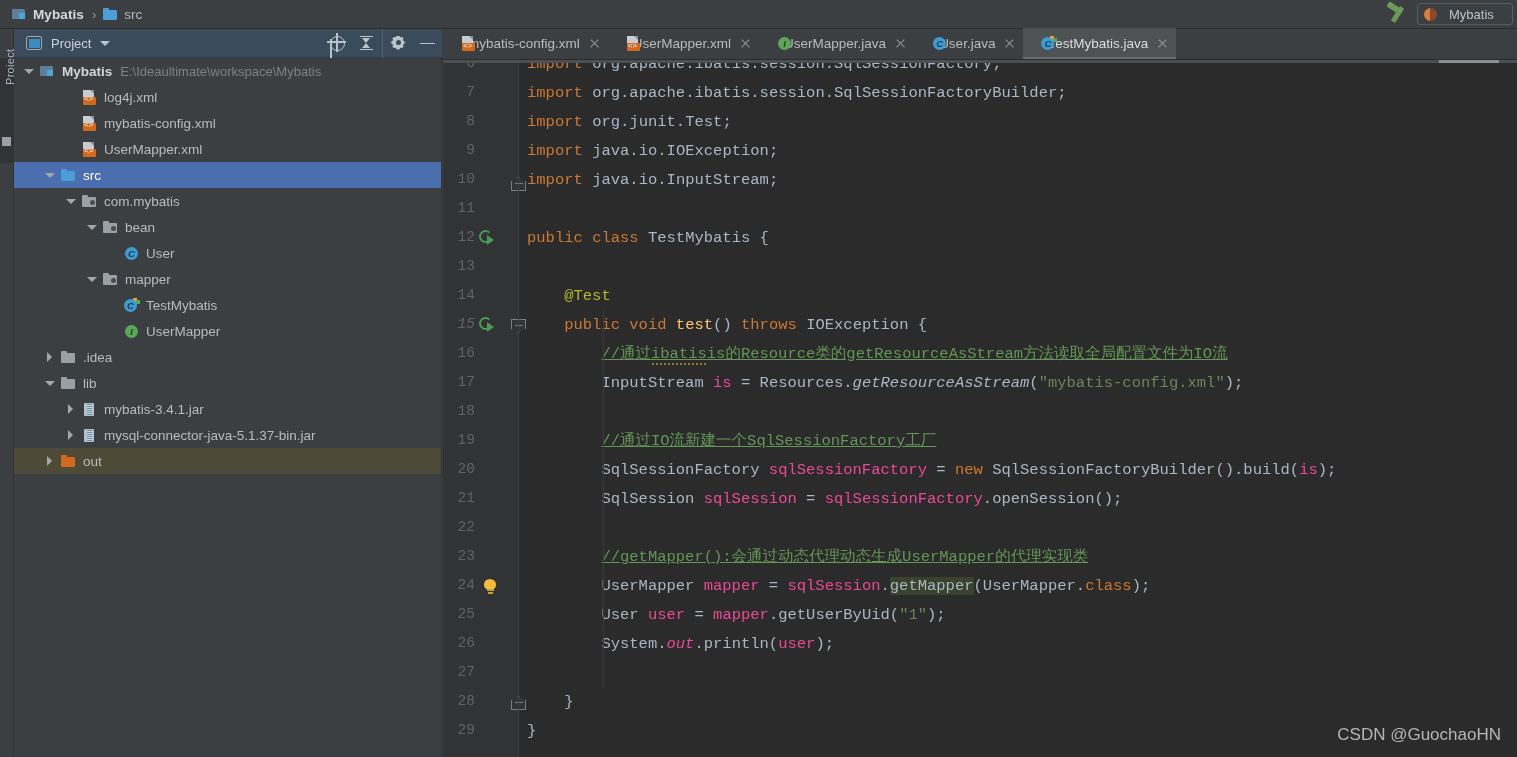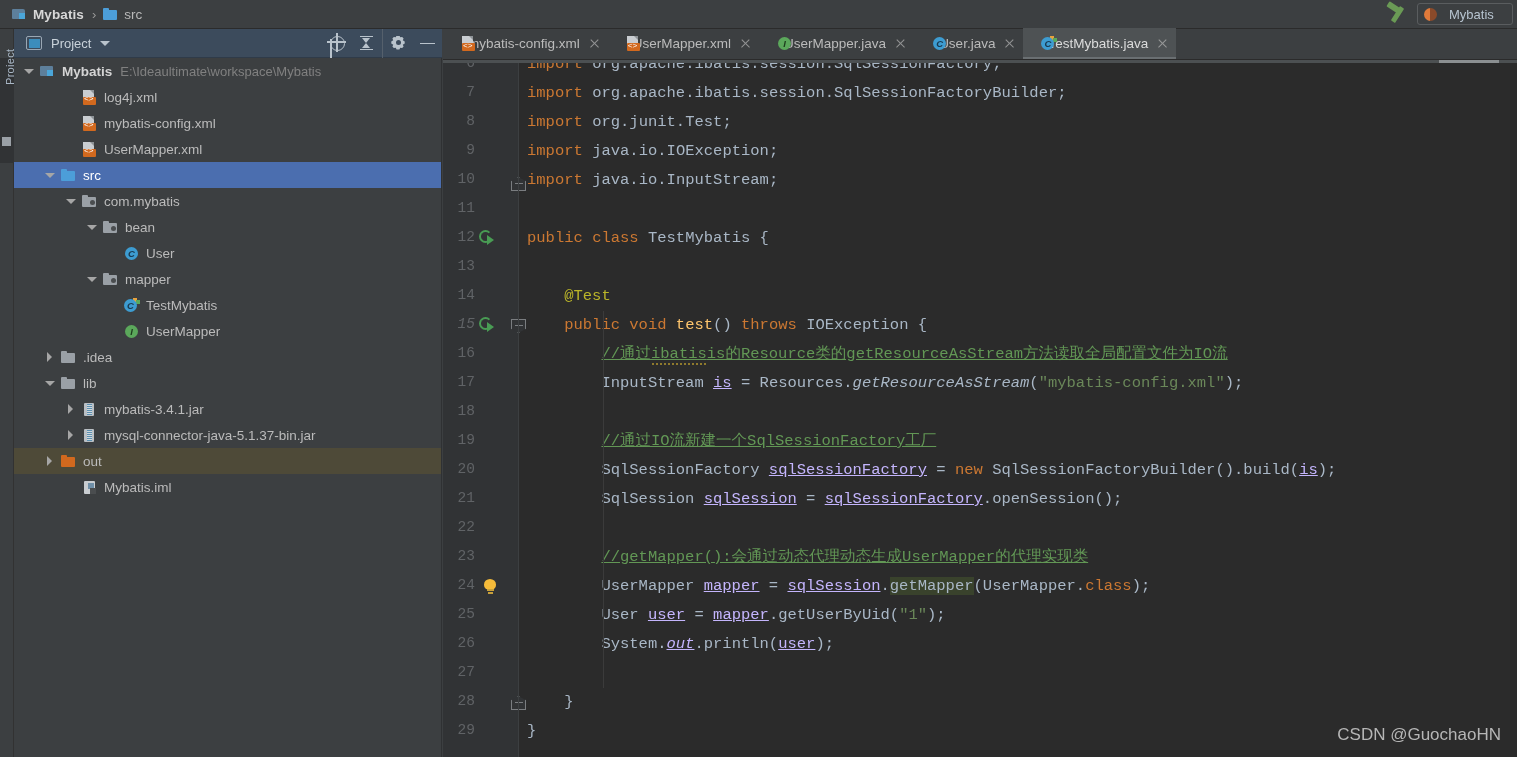--- a/index.html
+++ b/index.html
@@ -301,21 +301,21 @@
   .indent-guide {
     position:absolute; width:1px; background:#3b3b3b;
   }
 
   
   .kw   { color:#cc7832; }
   .id   { color:#a9b7c6; }
   .str  { color:#6a8759; }
   .cmt-u{ color:#629755; text-decoration:underline; }
   .ann  { color:#bbb529; }
-  .fld  { color:#c4b5fd;text-decoration:underline; }
+  .fld  { color:#ec4899; }
   .mth  { color:#ffc66d; }
   .pun  { color:#a9b7c6; }
   .it   { font-style:italic; }
   .squig {
     background-image: radial-gradient(circle at 2px 3.2px, #8f7a2d 1.1px, transparent 1.2px);
     background-size: 4px 4px; background-repeat:repeat-x;
     background-position: 0 bottom; padding-bottom:2px;
   }
   .hlbg { background:#39422c; }
 
@@ -537,29 +537,20 @@
         <span class="lbl">mysql-connector-java-5.1.37-bin.jar</span>
       </div>
       <div class="row hl">
         <span style="display:inline-block;width:31px"></span>
         <span class="arr right"></span>
         <span class="ico foldo">
           <i class="a"></i>
         </span>
         <span class="lbl">out</span>
       </div>
-      <div class="row">
-        <span style="display:inline-block;width:52px"></span>
-        <span class="arr"></span>
-        <span class="ico iml">
-          <i class="a"></i>
-          <i class="b"></i>
-        </span>
-        <span class="lbl">Mybatis.iml</span>
-      </div>
     </div>
 
   <div class="tabsbar" id="tabsbar">
       <div class="tab">
         <span class="tico"><span class="ico xml"><i class="pg"></i><i class="tag"></i></span></span>
         <span>mybatis-config.xml</span>
         <span class="x"></span>
       </div>
       <div class="tab">
         <span class="tico"><span class="ico xml"><i class="pg"></i><i class="tag"></i></span></span>

